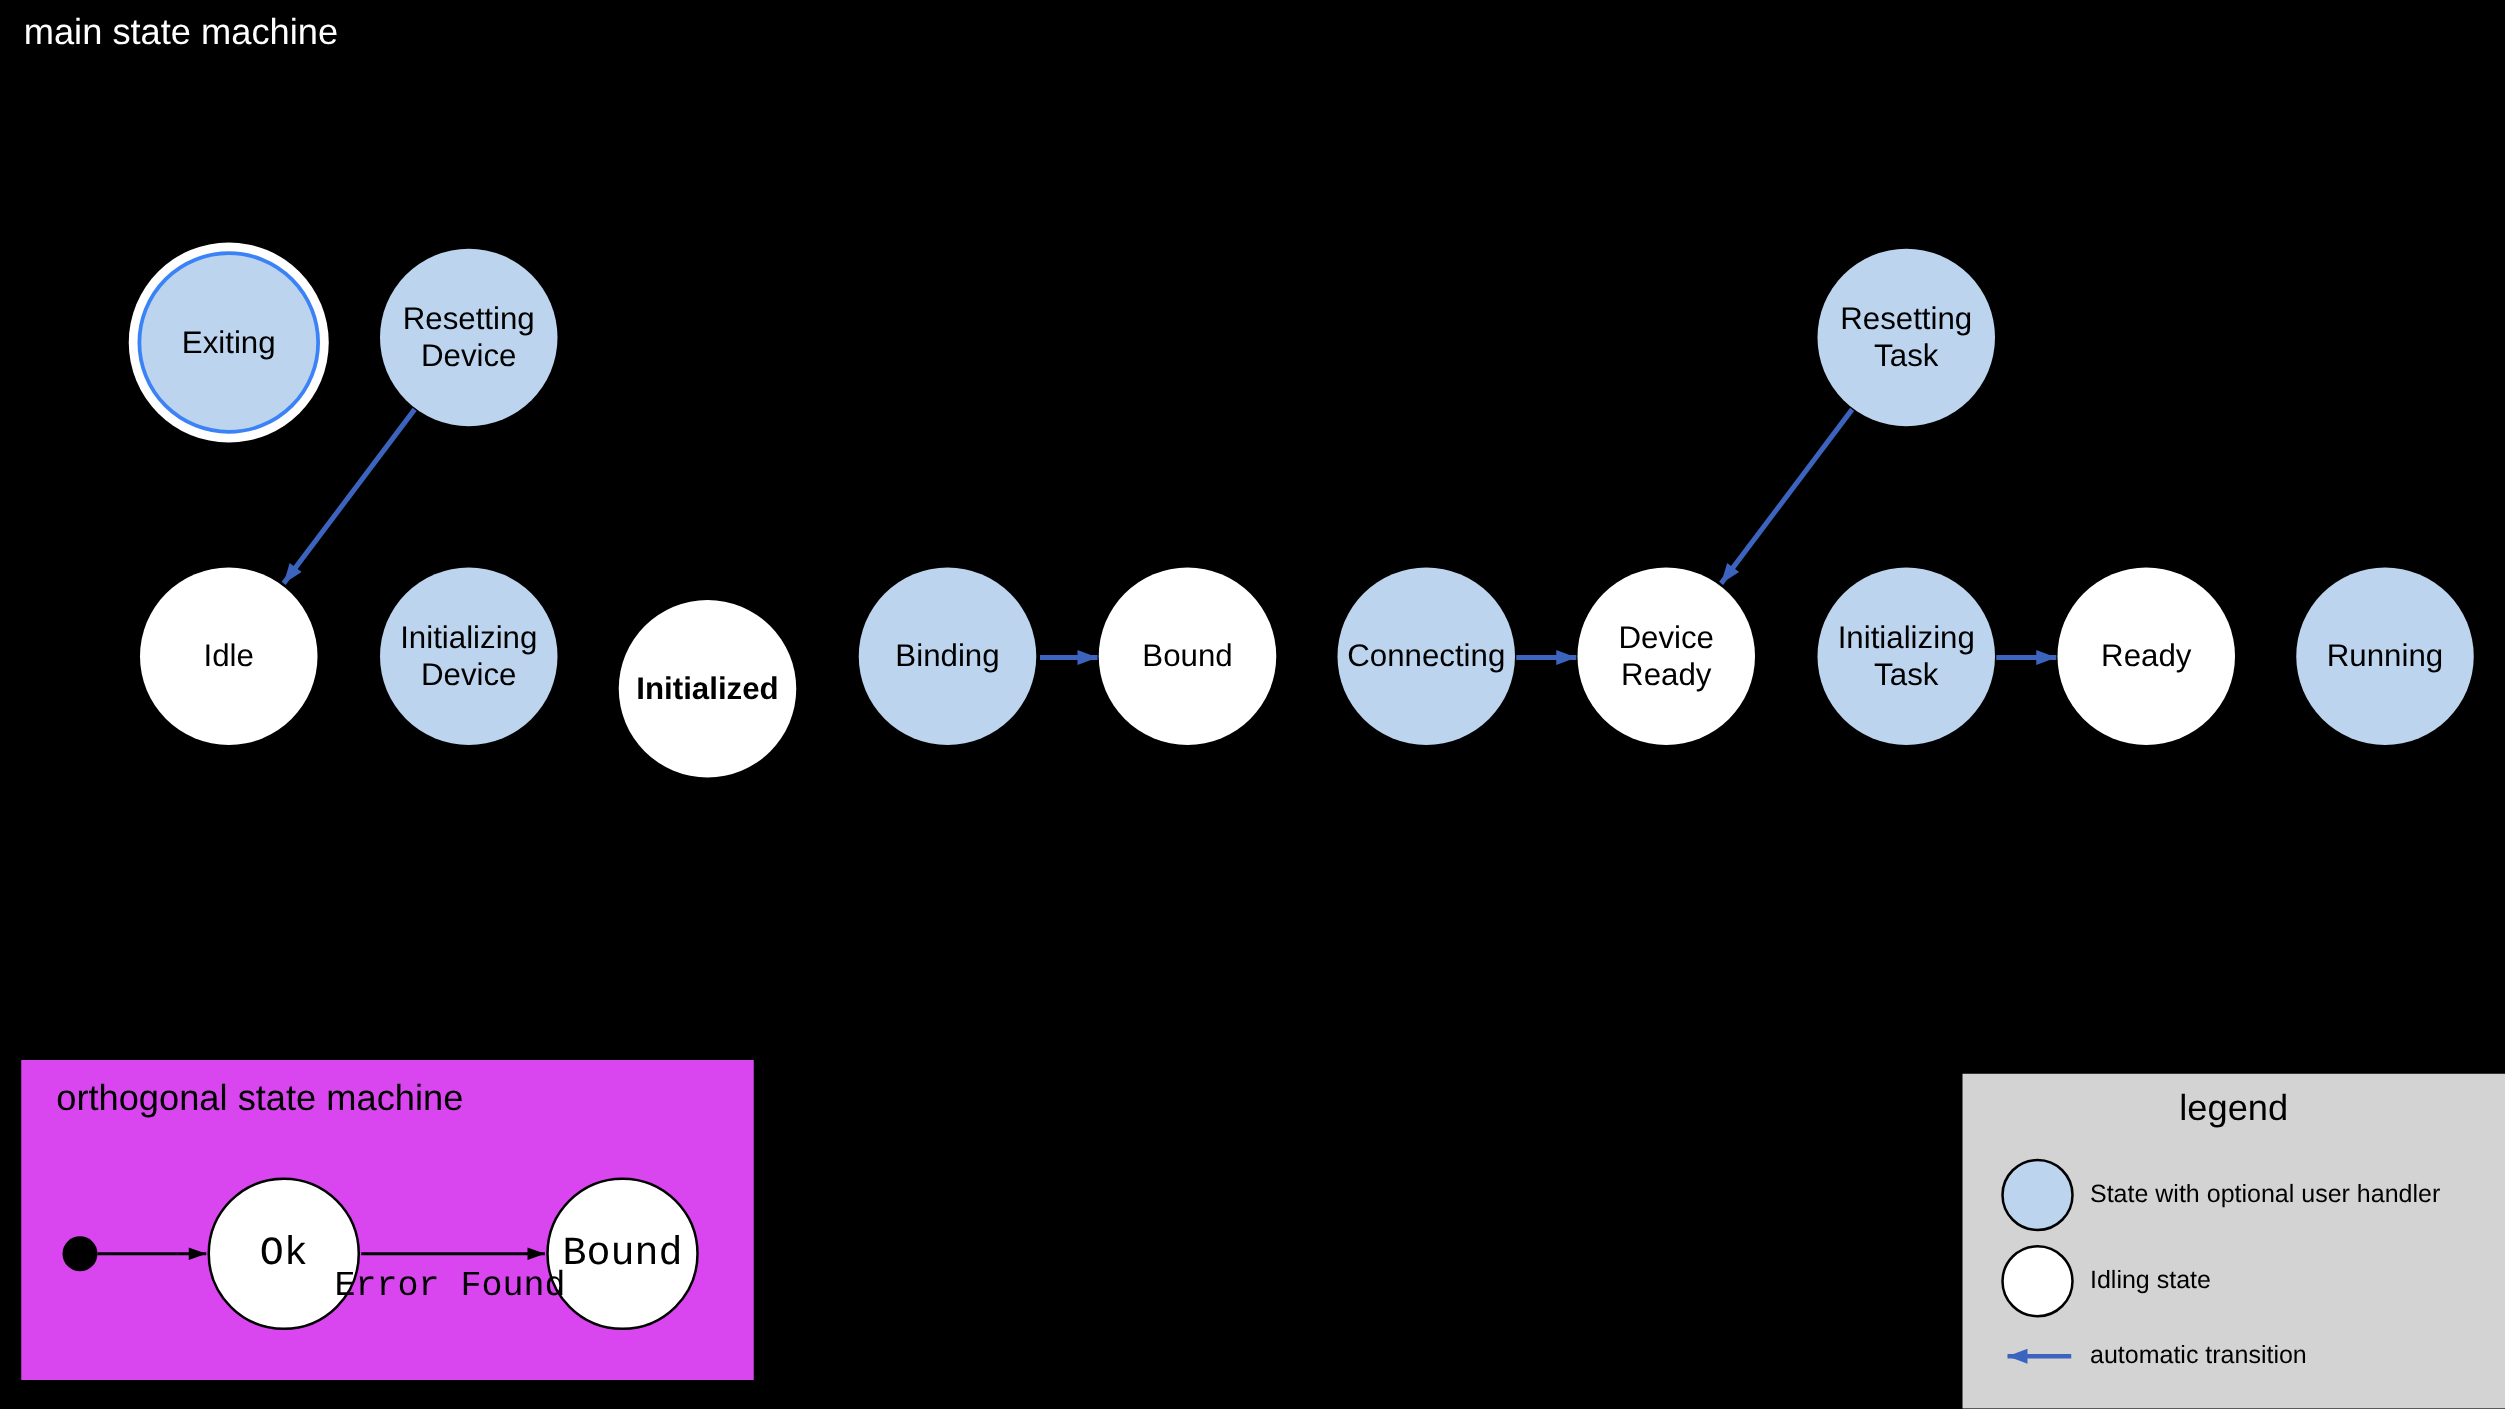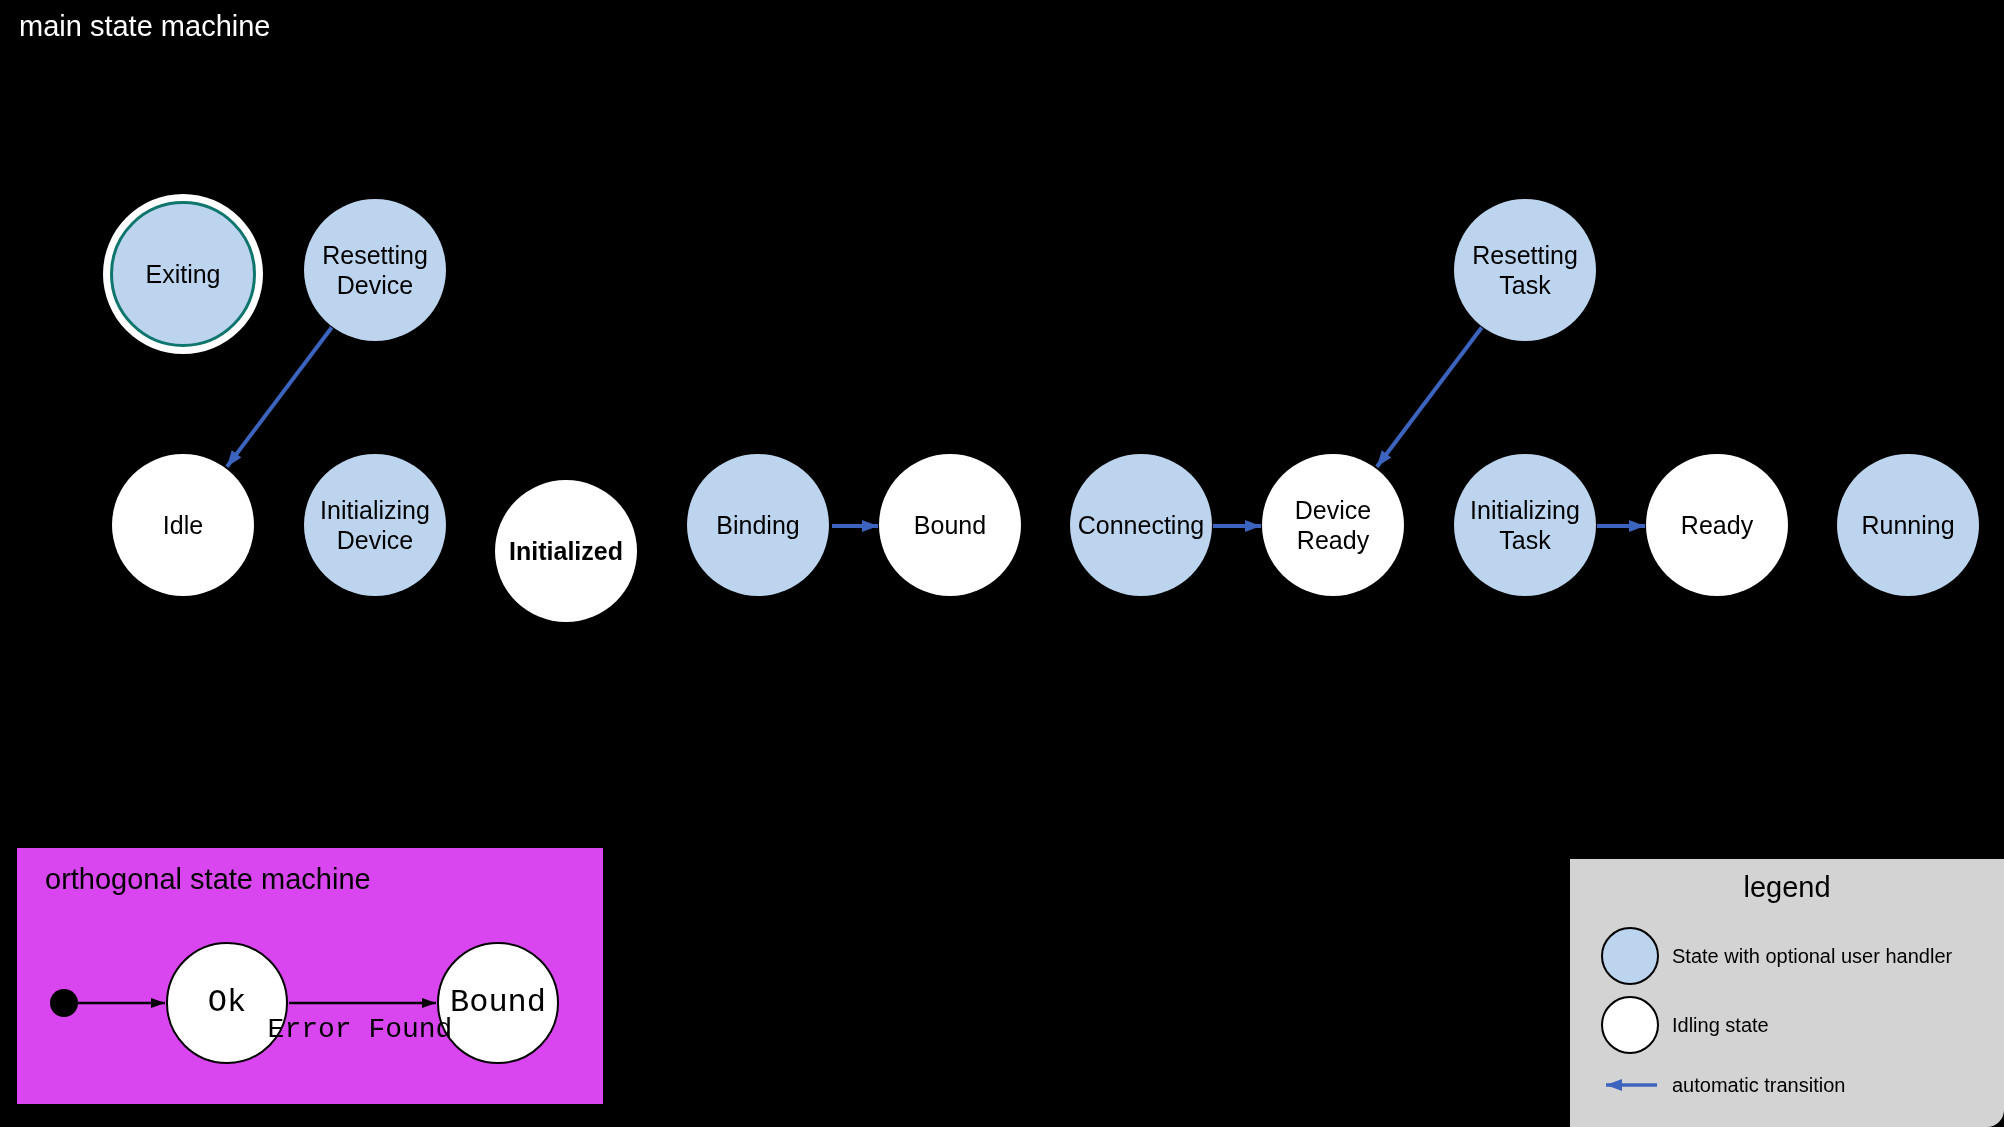--- a/index.html
+++ b/index.html
@@ -7,21 +7,20 @@
     padding: 0;
     background: #000;
   }
   .canvas {
     position: relative;
     width: 2004px;
     height: 1127px;
     background: #000000;
     font-family: "Liberation Sans", "DejaVu Sans", sans-serif;
     overflow: hidden;
-    border-radius: 17px;
   }
   .diagram-title {
     position: absolute;
     left: 19px;
     top: 10px;
     color: #ffffff;
     font-size: 29px;
   }
   .state {
     position: absolute;
@@ -36,21 +35,21 @@
     font-size: 25px;
     line-height: 1.22;
     white-space: pre-line;
     box-sizing: border-box;
   }
   .state.user { background: #bcd4ee; }
   .state.idle { background: #ffffff; }
   .state.final {
     width: 146px;
     height: 146px;
-    border: 3px solid #0f766e;
+    border: 3px solid #3b82f6;
     box-shadow: 0 0 0 7px #ffffff;
   }
   .panel {
     position: absolute;
     box-sizing: border-box;
   }
   .ortho-box {
     left: 17px;
     top: 848px;
     width: 586px;

